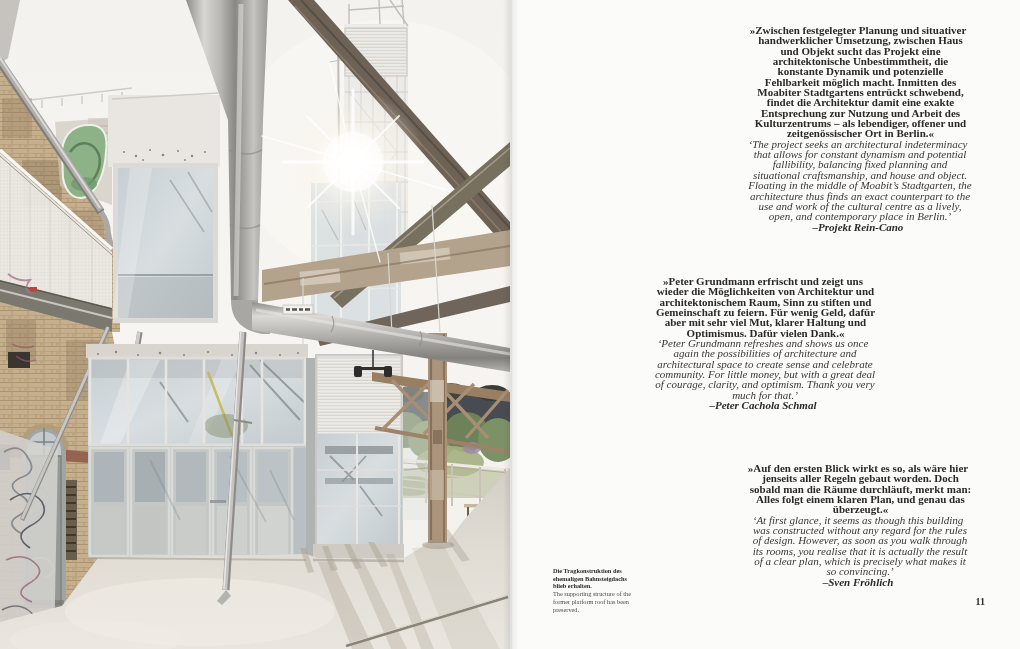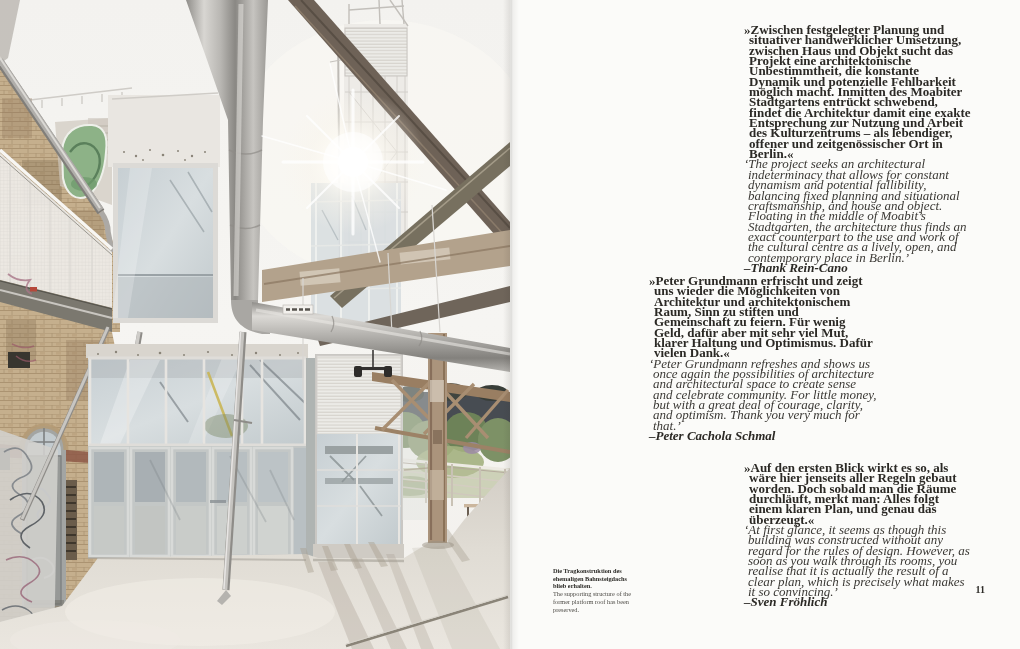--- a/index.html
+++ b/index.html
@@ -7,29 +7,29 @@
           font-family:"Liberation Serif", serif;}
   .page-left{position:absolute;left:0;top:0;width:510px;height:649px;overflow:hidden;}
   .page-left svg{display:block;width:510px;height:649px;}
   .page-right{position:absolute;left:510px;top:0;width:510px;height:649px;background:#fbfbf9;}
   .gutter{position:absolute;left:503px;top:0;width:16px;height:649px;pointer-events:none;
           background:linear-gradient(to right, rgba(50,45,40,0) 0%, rgba(50,45,40,0.10) 45%, rgba(50,45,40,0.16) 50%, rgba(50,45,40,0.06) 62%, rgba(50,45,40,0) 100%);}
   .quote{position:absolute;color:#2e2c29;}
   .qb1{left:234px;top:25px;width:228px;}
   .qb2{left:139px;top:276px;width:228px;}
   .qb3{left:234px;top:463px;width:228px;}
-  .quote p{margin:0;font-size:13px;line-height:10.35px;}
+  .quote p{margin:0;font-size:11px;line-height:10.35px;text-align:center;}
   .de{font-weight:bold;padding-left:5px;text-indent:-5px;color:#2b2925;}
   .en{margin-top:4px;padding-left:4px;text-indent:-4px;color:#3a3834;font-style:italic;}
   .attr{margin-top:5px;font-weight:bold;font-style:italic;color:#2b2925;}
   .caption{position:absolute;left:43px;top:567px;width:84px;}
   .caption p{margin:0;font-size:6.3px;line-height:7.7px;}
   .cap-de{font-weight:bold;color:#2b2a26;}
   .cap-en{color:#4c4a45;}
-  .pagenum{position:absolute;left:451px;top:584px;width:24px;text-align:right;
+  .pagenum{position:absolute;left:451px;top:596px;width:24px;text-align:right;
            font-size:10px;font-weight:bold;color:#2e2c29;}
 </style>
 </head>
 <body>
 
 <div class="spread">
 
   <div class="page-left">
   <svg viewBox="0 0 510 649" xmlns="http://www.w3.org/2000/svg">
     <defs>
@@ -500,21 +500,21 @@
       <circle cx="353" cy="162" r="15" fill="#ffffff"></circle>
     </g>
   </svg>
   </div>
 
   <div class="page-right">
 
     <section class="quote qb1">
       <p class="de">»Zwischen festgelegter Planung und situativer handwerklicher Umsetzung, zwischen Haus und Objekt sucht das Projekt eine architektonische Unbestimmtheit, die konstante Dynamik und potenzielle Fehlbarkeit möglich macht. Inmitten des Moabiter Stadtgartens entrückt schwebend, findet die Architektur damit eine exakte Entsprechung zur Nutzung und Arbeit des Kulturzentrums – als lebendiger, offener und zeitgenössischer Ort in Berlin.«</p>
       <p class="en">‘The project seeks an architectural indeterminacy that allows for constant dynamism and potential fallibility, balancing fixed planning and situational craftsmanship, and house and object. Floating in the middle of Moabit’s Stadtgarten, the architecture thus finds an exact counterpart to the use and work of the cultural centre as a lively, open, and contemporary place in Berlin.’</p>
-      <p class="attr">–Thank Rein-Cano</p>
+      <p class="attr">–Projekt Rein-Cano</p>
     </section>
 
     <section class="quote qb2">
       <p class="de">»Peter Grundmann erfrischt und zeigt uns wieder die Möglichkeiten von Architektur und architektonischem Raum, Sinn zu stiften und Gemeinschaft zu feiern. Für wenig Geld, dafür aber mit sehr viel Mut, klarer Haltung und Optimismus. Dafür vielen Dank.«</p>
       <p class="en">‘Peter Grundmann refreshes and shows us once again the possibilities of architecture and architectural space to create sense and celebrate community. For little money, but with a great deal of courage, clarity, and optimism. Thank you very much for that.’</p>
       <p class="attr">–Peter Cachola Schmal</p>
     </section>
 
     <section class="quote qb3">
       <p class="de">»Auf den ersten Blick wirkt es so, als wäre hier jenseits aller Regeln gebaut worden. Doch sobald man die Räume durchläuft, merkt man: Alles folgt einem klaren Plan, und genau das überzeugt.«</p>

